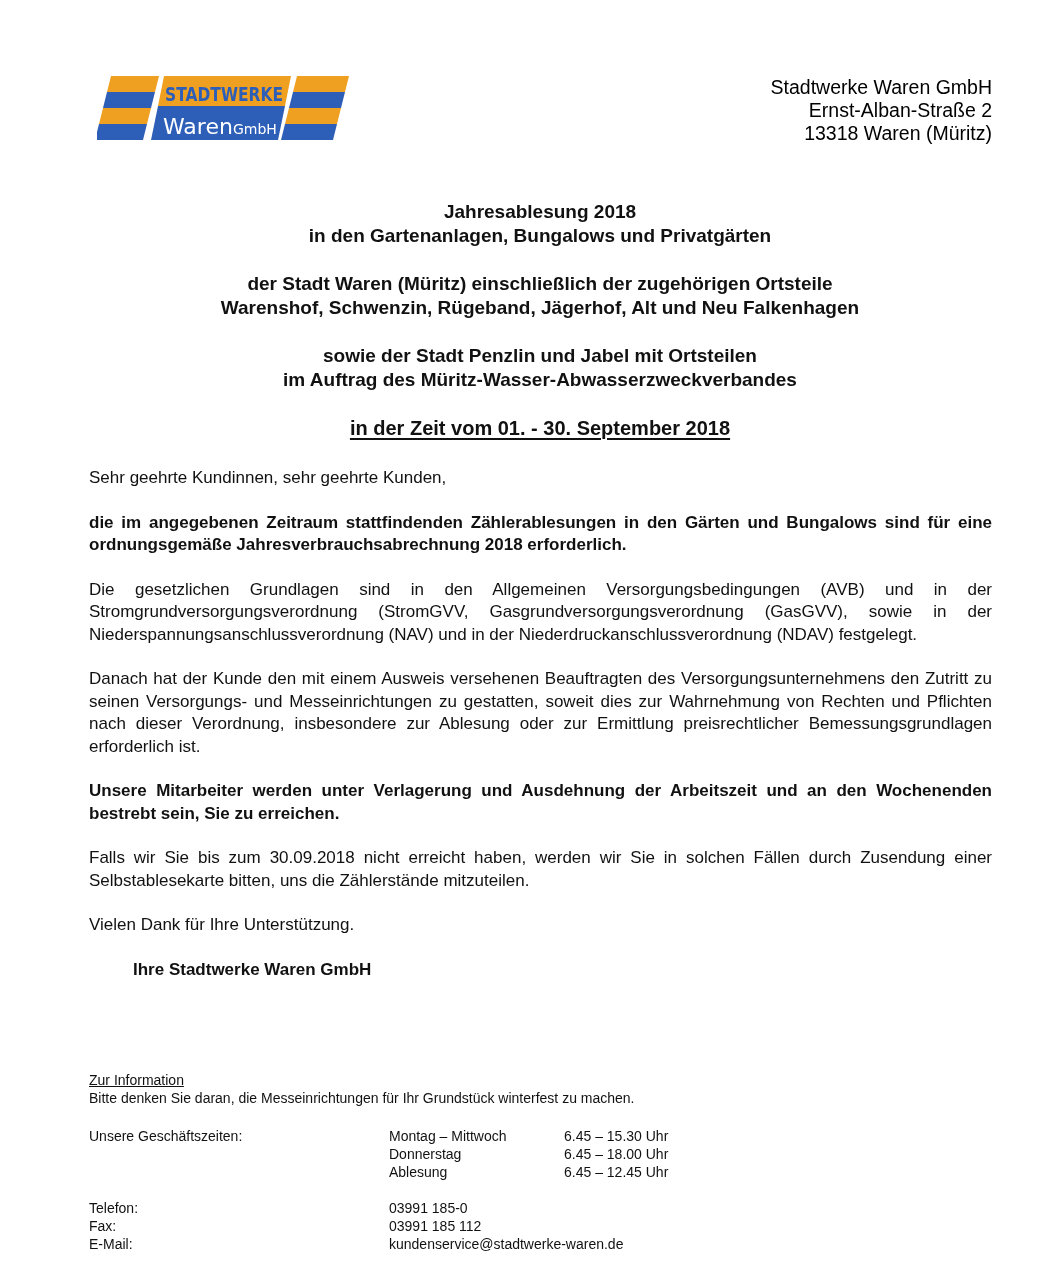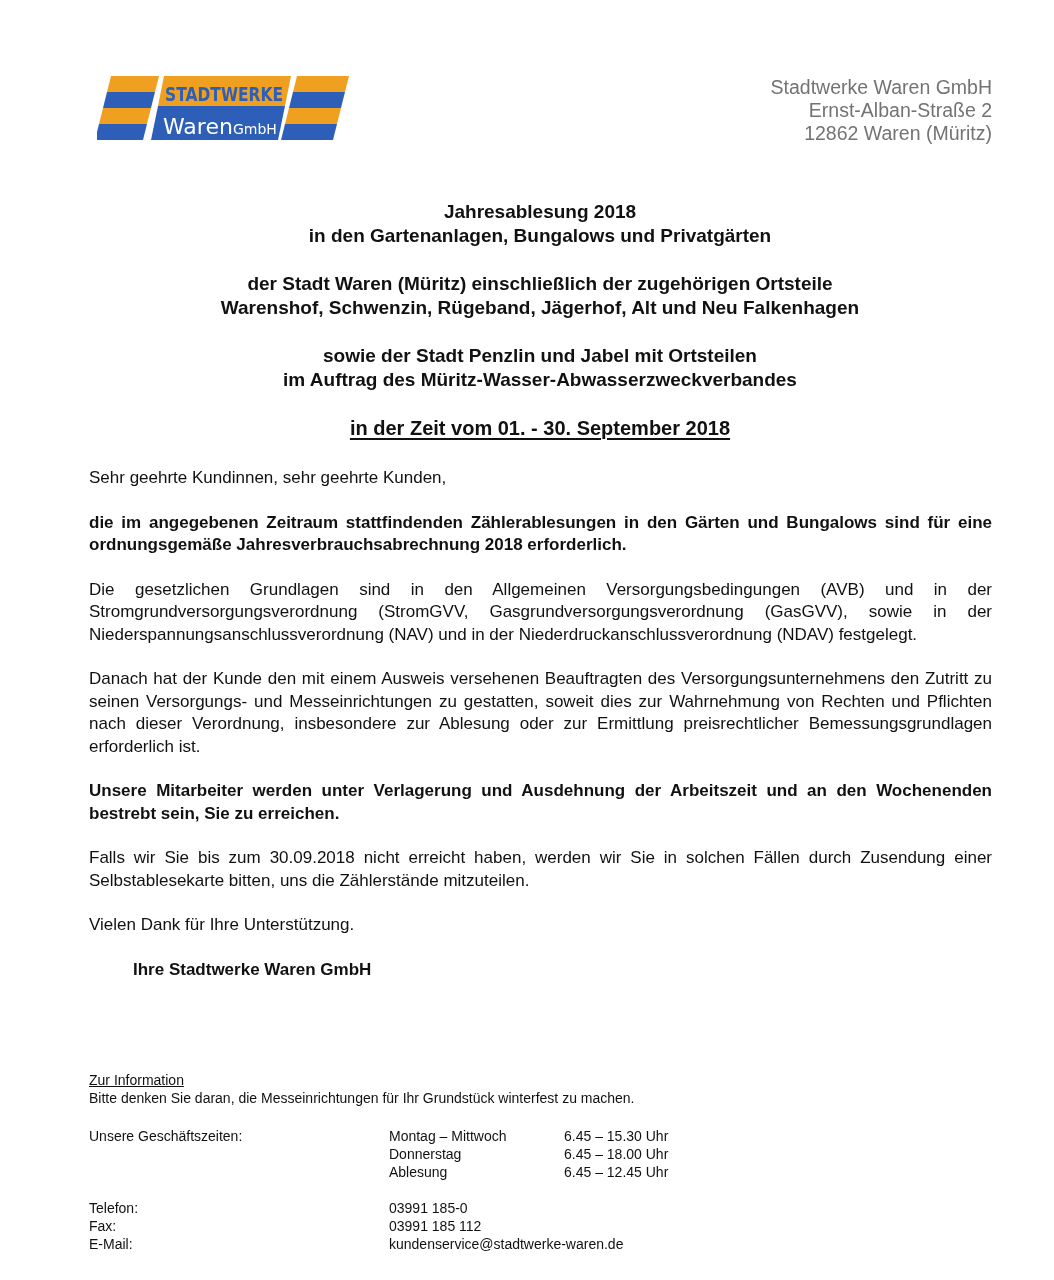--- a/index.html
+++ b/index.html
@@ -9,21 +9,21 @@
   }
   .page { position: absolute; left: 13px; top: 0; width: 1054px; height: 1280px; }
 
   
   .logo { position: absolute; left: 84px; top: 76px; width: 254px; height: 64px; }
   .logo svg { display: block; }
 
   
   .address {
     position: absolute; right: 75px; top: 76px; text-align: right;
-    font-size: 19.5px; line-height: 23px; color: #737373;
+    font-size: 19.5px; line-height: 23px; color: #000000;
   }
 
   
   .title-block {
     position: absolute; left: 0; width: 1054px; top: 200px; text-align: center;
     font-weight: bold; font-size: 19px; line-height: 24px;
   }
   .title-block .group { margin-bottom: 24px; }
   .title-block .group:last-child { margin-bottom: 0; }
   .title-block .date-line { text-decoration: underline; font-size: 20px; text-underline-offset: 3px; }
@@ -72,21 +72,21 @@
       <polygon points="188,48 240,48 236,64 184,64" fill="#2E5FB8"></polygon>
       <text x="68" y="25" font-family="DejaVu Sans, sans-serif" font-weight="bold" font-size="19" fill="#2E5FB8" textLength="118" lengthAdjust="spacingAndGlyphs">STADTWERKE</text>
       <text x="66" y="58" font-family="DejaVu Sans, sans-serif" font-size="22" fill="#FFFFFF">Waren</text>
       <text x="136" y="58" font-family="DejaVu Sans, sans-serif" font-size="14" fill="#FFFFFF">GmbH</text>
     </svg>
   </div>
 
   <div class="address">
     <div>Stadtwerke Waren GmbH</div>
     <div>Ernst-Alban-Straße 2</div>
-    <div>12862 Waren (Müritz)</div>
+    <div>13318 Waren (Müritz)</div>
   </div>
 
   <div class="title-block">
     <div class="group">
       <div>Jahresablesung 2018</div>
       <div>in den Gartenanlagen, Bungalows und Privatgärten</div>
     </div>
     <div class="group">
       <div>der Stadt Waren (Müritz) einschließlich der zugehörigen Ortsteile</div>
       <div>Warenshof, Schwenzin, Rügeband, Jägerhof, Alt und Neu Falkenhagen</div>

